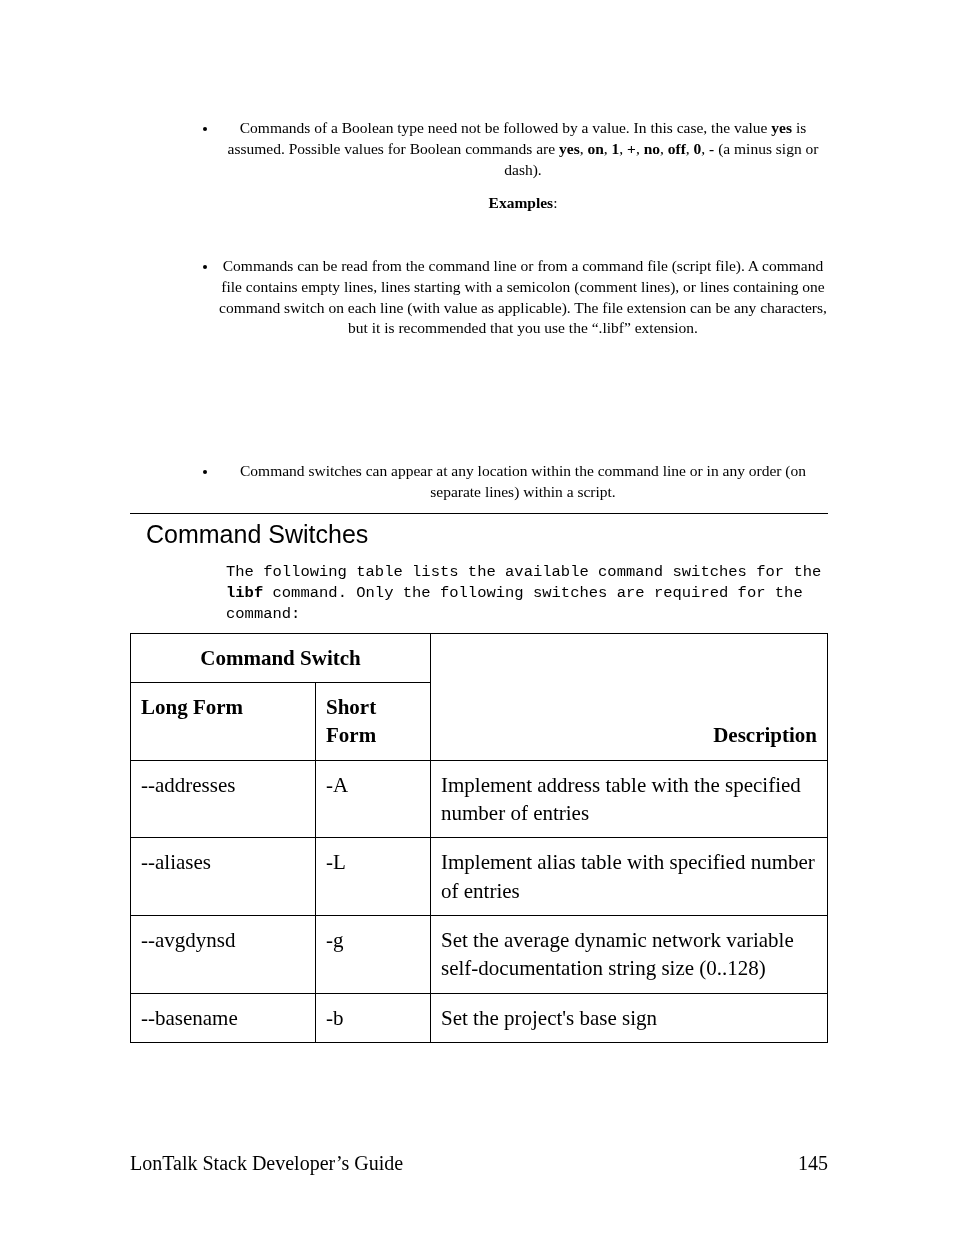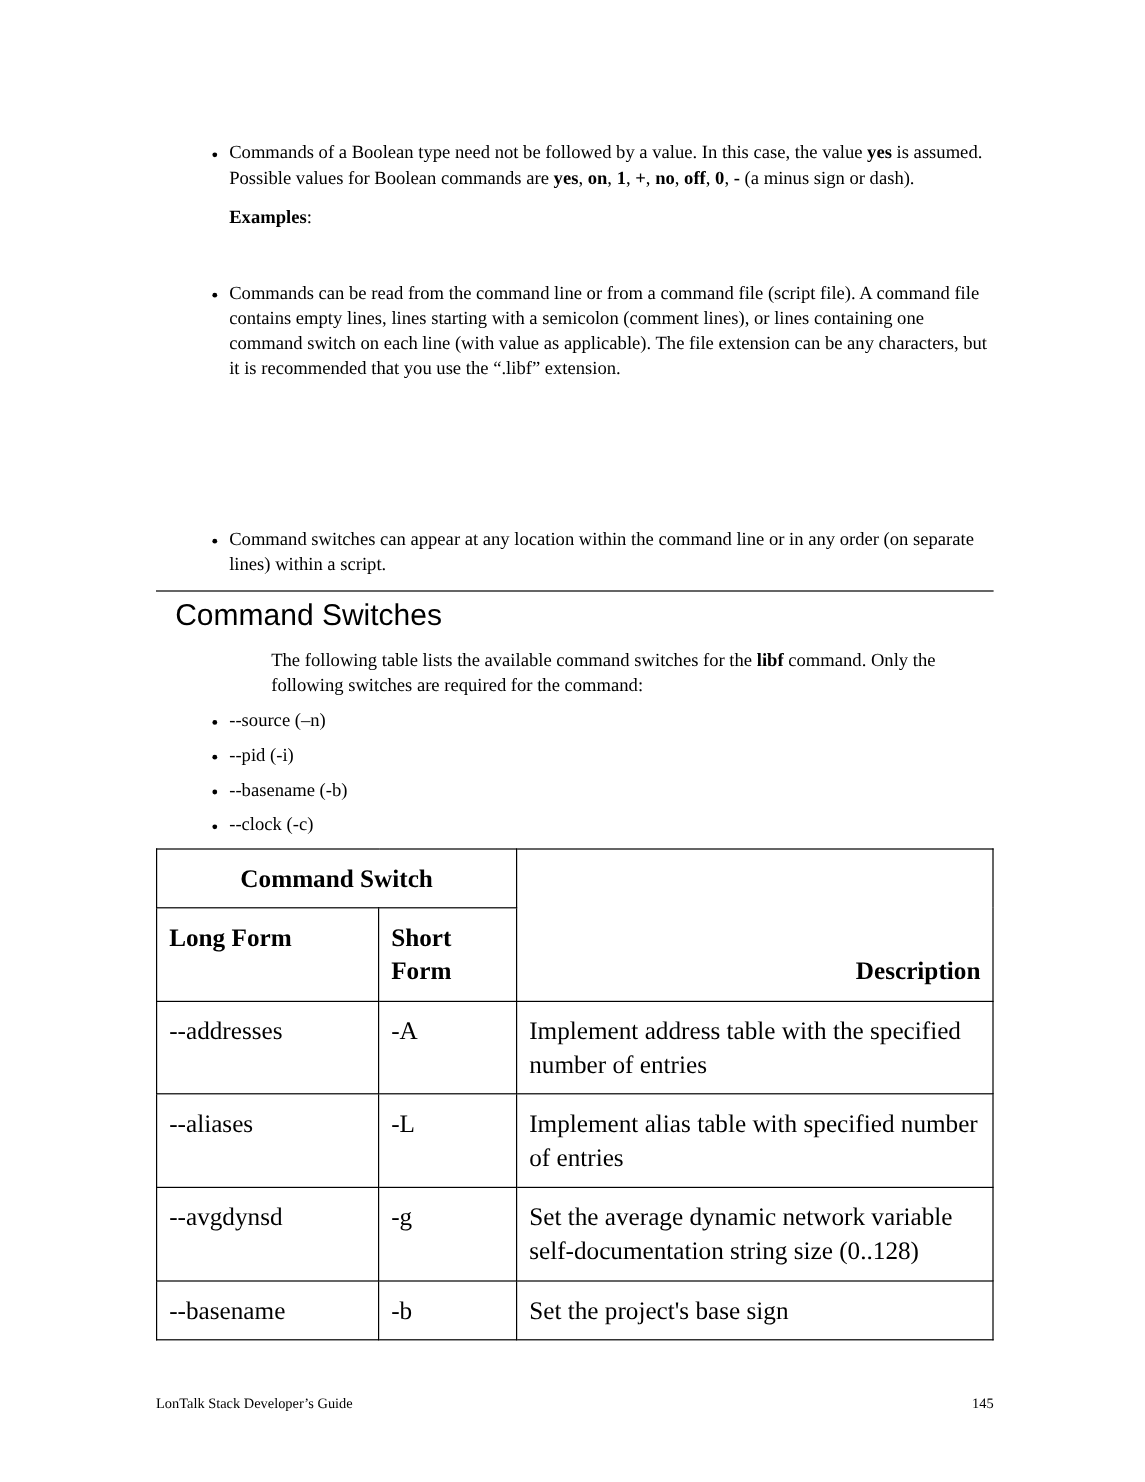--- a/index.html
+++ b/index.html
@@ -11,31 +11,32 @@
     color: #000;
     background: #fff;
   }
   .page {
     width: 954px;
     height: 1235px;
     box-sizing: border-box;
     padding: 118px 126px 0 130px;
     position: relative;
   }
-  .para-indent    { margin-left: 96px; }
+  .para-indent    { margin-left: 96px; font-family: Liberation Mono, monospace; }
   ul.bullets {
     list-style: disc;
     padding-left: 0;
     margin: 0;
   }
   ul.bullets > li {
-    margin-left: 61px;
+    margin-left: 88px;
     padding-left: 0;
     margin-bottom: 6px;
     text-indent: 0;
+    text-align: center;
   }
   ul.bullets.tight > li { margin-bottom: 8px; }
   ul.bullets > li::marker { font-size: 14px; }
   .bold { font-weight: bold; }
   p { margin: 0 0 8px 0; }
   .gap-med    { height: 36px; }
   .gap-large  { height: 116px; }
   hr.rule {
     border: none;
     border-top: 1.5px solid #000;
@@ -63,21 +64,21 @@
   table.switch-table th {
     font-weight: bold;
   }
   .footer {
     position: absolute;
     bottom: 58px;
     left: 130px;
     right: 126px;
     display: flex;
     justify-content: space-between;
-    font-size: 12px;
+    font-size: 20px;
   }
   li .inner-block { margin-top: 12px; }
 </style>
 </head>
 <body>
 
 <div class="page">
 
   <ul class="bullets">
     <li>
@@ -105,26 +106,20 @@
   </ul>
 
   <hr class="rule">
 
   <h2 class="section-heading">Command Switches</h2>
 
   <p class="para-indent">
     <span>The following table lists the available command switches for the </span><span class="bold">libf</span><span> command.  Only the following switches are required for the command:</span>
   </p>
 
-  <ul class="bullets tight">
-    <li><span>--source (–n)</span></li>
-    <li><span>--pid (-i)</span></li>
-    <li><span>--basename (-b)</span></li>
-    <li><span>--clock (-c)</span></li>
-  </ul>
 
 
   <table class="switch-table">
     <thead>
       <tr>
         <th colspan="2" style="text-align:center;">Command Switch</th>
         <th rowspan="2" style="vertical-align:bottom;text-align:right;">Description</th>
       </tr>
       <tr>
         <th style="width:164px;">Long Form</th>

